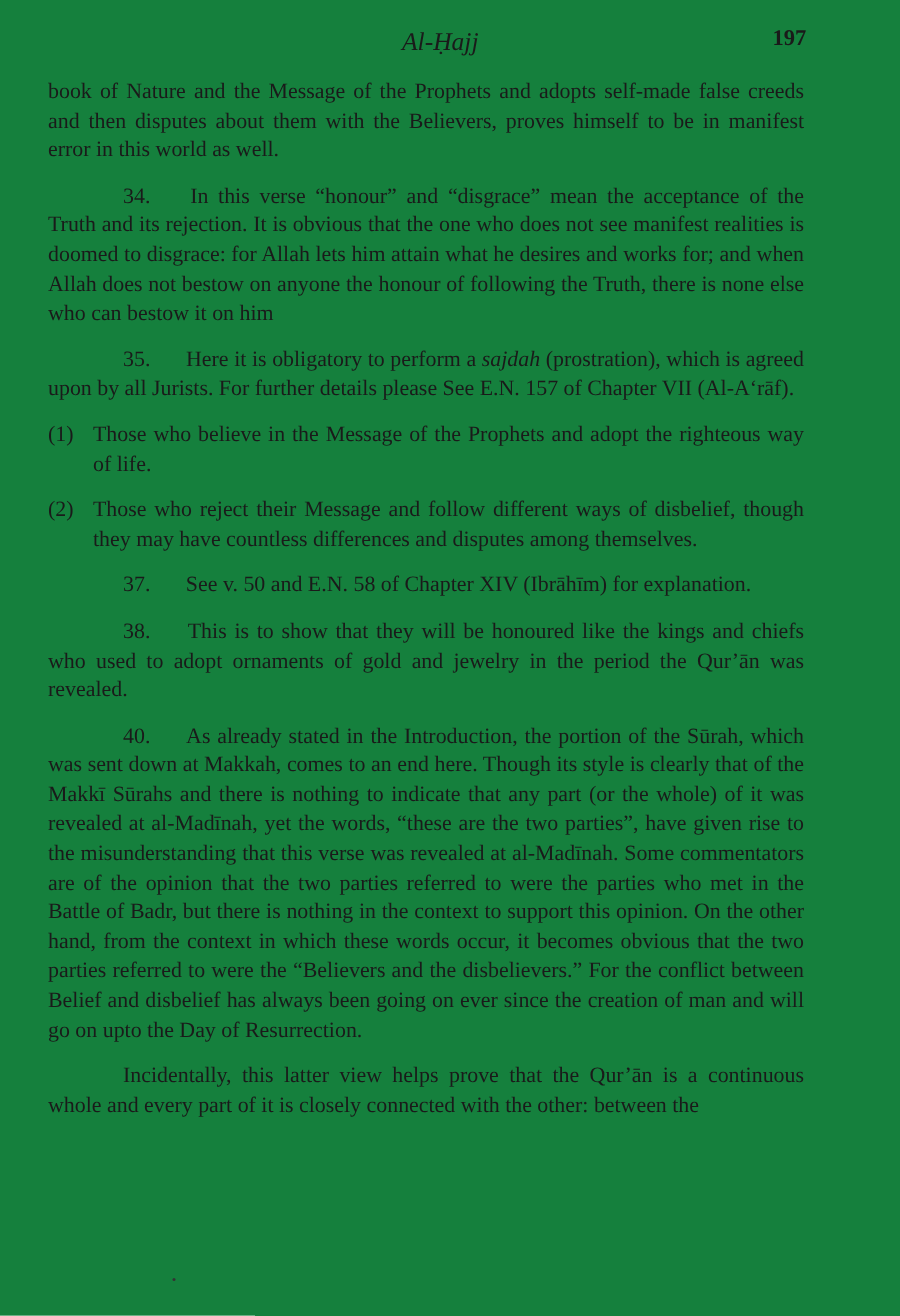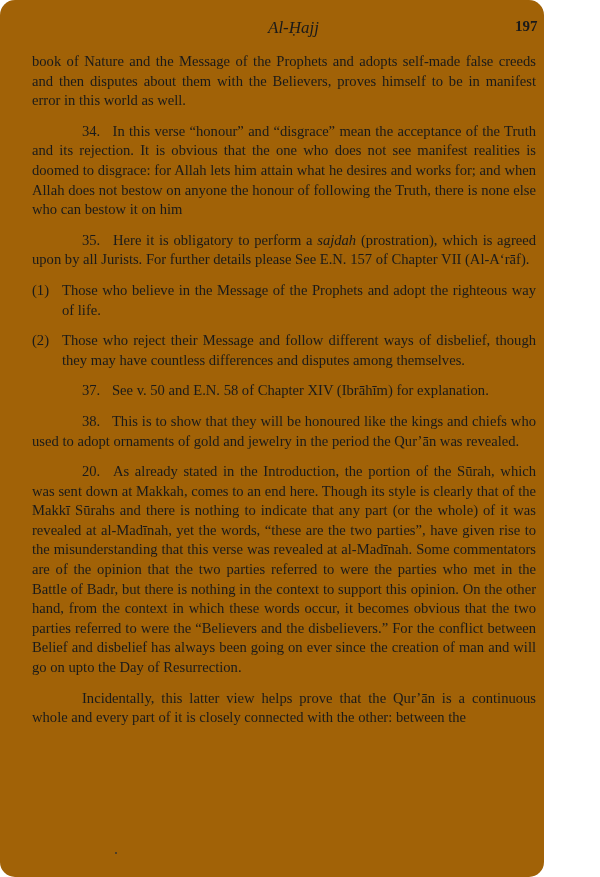--- a/index.html
+++ b/index.html
@@ -12,24 +12,23 @@
       height: 877px;
       overflow: hidden;
       position: relative;
       font-family: "Liberation Serif", "DejaVu Serif", serif;
       color: #1a1a1a;
     }
     .page {
       position: absolute;
       left: 0;
       top: 0;
-      width: 544px;
+      width: 600px;
       height: 877px;
-      background: #a16207;
-      border-radius: 15px;
+      background: #15803d;
     }
     .running-head {
       position: absolute;
       top: 18px;
       left: 0;
       width: 600px;
       height: 24px;
     }
     .running-title {
       position: absolute;
@@ -55,21 +54,21 @@
       text-align: justify;
     }
     .para {
       margin: 0 0 11px 0;
       text-indent: 0;
     }
     .para.indent {
       text-indent: 50px;
     }
     .note-number {
-      margin-right: 8px;
+      margin-right: 20px;
     }
     .list-item {
       position: relative;
       padding-left: 30px;
       margin: 0 0 11px 0;
     }
     .list-marker {
       position: absolute;
       left: 0;
       top: 0;
@@ -127,21 +126,21 @@
       <span>See v. 50 and E.N. 58 of Chapter XIV (Ibrāhīm) for explanation.</span>
     </p>
 
     <p class="para indent">
       <span class="note-number">38.</span>
       <span>This is to show that they will be honoured like the kings and chiefs who used to adopt ornaments of gold and jewelry in the period the Qur’ān was revealed.</span>
     </p>
 
 
     <p class="para indent">
-      <span class="note-number">20.</span>
+      <span class="note-number">40.</span>
       <span>As already stated in the Introduction, the portion of the Sūrah, which was sent down at Makkah, comes to an end here. Though its style is clearly that of the Makkī Sūrahs and there is nothing to indicate that any part (or the whole) of it was revealed at al-Madīnah, yet the words, “these are the two parties”, have given rise to the misunderstanding that this verse was revealed at al-Madīnah. Some commentators are of the opinion that the two parties referred to were the parties who met in the Battle of Badr, but there is nothing in the context to support this opinion. On the other hand, from the context in which these words occur, it becomes obvious that the two parties referred to were the “Believers and the disbelievers.” For the conflict between Belief and disbelief has always been going on ever since the creation of man and will go on upto the Day of Resurrection.</span>
     </p>
 
     <p class="para indent">Incidentally, this latter view helps prove that the Qur’ān is a continuous whole and every part of it is closely connected with the other: between the</p>
 
   </div>
 
   <span class="stray-dot"></span>
 </div>
 

